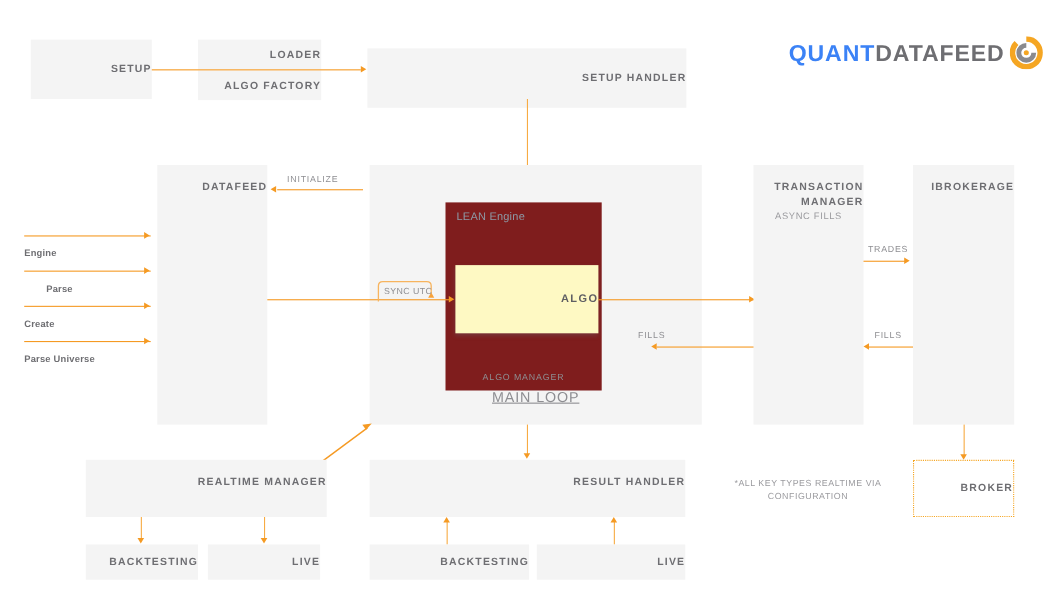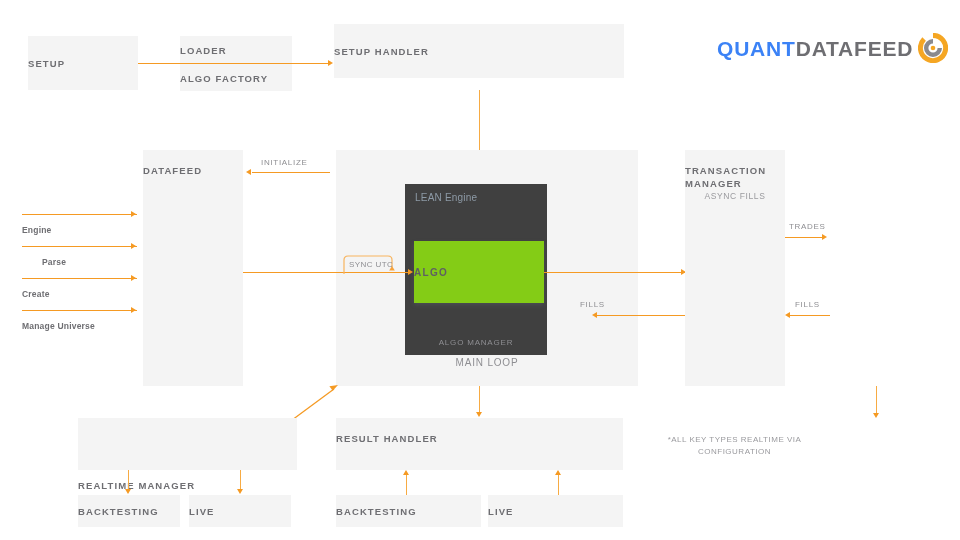--- a/index.html
+++ b/index.html
@@ -21,21 +21,21 @@
   .box {
     position: absolute;
     background: #f4f4f4;
     box-sizing: border-box;
   }
   .box-title {
     font-size: 9.5px;
     font-weight: bold;
     letter-spacing: 1.1px;
     color: #6e6e72;
-    text-align: left;
+    text-align: right;
     line-height: 13px;
     white-space: pre-line;
   }
   .box-sub {
     font-size: 8.5px;
     font-weight: normal;
     letter-spacing: .6px;
     color: #9a9a9e;
     text-align: center;
     line-height: 12px;
@@ -100,21 +100,21 @@
     position: absolute;
     font-size: 8.5px;
     font-weight: bold;
     letter-spacing: .2px;
     color: #6e6e72;
     white-space: nowrap;
   }
   
   #lean-engine-panel {
     position: absolute;
-    background: #404040;
+    background: #7f1d1d;
   }
   #lean-engine-label {
     position: absolute;
     left: 10px;
     top: 8px;
     font-size: 10px;
     color: #8d9aa6;
     letter-spacing: .2px;
   }
   #algo-manager-label {
@@ -123,27 +123,28 @@
     bottom: 8px;
     text-align: center;
     font-size: 8px;
     letter-spacing: .8px;
     color: #8e8e92;
   }
   #main-loop-label {
     position: absolute;
     left: 0; right: 0;
     text-align: center;
-    font-size: 10px;
+    font-size: 13px;
     letter-spacing: .8px;
     color: #8e8e92;
+    text-decoration: underline;
   }
   #algo-box {
     position: absolute;
-    background: #84cc16;
+    background: #fef9c3;
     box-shadow: 0 2px 4px rgba(100,110,130,.28);
   }
   #algo-box .box-title { letter-spacing: 1.3px; color: #5f5f63; font-size: 10px; }
   
   #sync-utc-loop {
     position: absolute;
   }
   #sync-utc-label {
     position: absolute;
     font-size: 8px;
@@ -206,21 +207,21 @@
     <div class="box-title t-mid">SETUP</div>
   </div>
 
   <div class="box" id="loader-box" style="left:180px; top:36px; width:112px; height:27px;">
     <div class="box-title t-mid">LOADER</div>
   </div>
   <div class="box" id="algo-factory-box" style="left:180px; top:64px; width:112px; height:27px;">
     <div class="box-title t-mid">ALGO FACTORY</div>
   </div>
 
-  <div class="box" id="setup-handler-box" style="left:334px; top:24px; width:290px; height:54px;">
+  <div class="box" id="setup-handler-box" style="left:334px; top:44px; width:290px; height:54px;">
     <div class="box-title t-mid">SETUP HANDLER</div>
   </div>
 
   <div class="hline" style="left:138px; top:63px; width:190px;"></div>
   <div class="arrow-r" style="left:328px; top:59.6px;"></div>
 
   <div class="vline" style="left:479px; top:90px; height:158px;"></div>
   <div class="arrow-d" style="left:475.7px; top:243px;"></div>
 
   <div class="box" id="datafeed-box" style="left:143px; top:150px; width:100px; height:236px;">
@@ -259,20 +260,23 @@
   <div class="flow-label" style="left:580px; top:300px;">FILLS</div>
   <div class="hline" style="left:597px; top:315px; width:90px;"></div>
   <div class="arrow-l" style="left:592px; top:311.6px;"></div>
 
   <div class="box" id="transaction-manager-box" style="left:685px; top:150px; width:100px; height:236px;">
     <div class="box-title t-top">TRANSACTION
 MANAGER</div>
     <div class="box-sub" style="position:absolute; left:0; right:0; top:40px;">ASYNC FILLS</div>
   </div>
 
+  <div class="box" id="ibrokerage-box" style="left:830px; top:150px; width:92px; height:236px;">
+    <div class="box-title t-top">IBROKERAGE</div>
+  </div>
 
   <div class="flow-label" style="left:789px; top:222px;">TRADES</div>
   <div class="hline" style="left:785px; top:237px; width:39px;"></div>
   <div class="arrow-r" style="left:822px; top:233.6px;"></div>
 
   <div class="flow-label" style="left:795px; top:300px;">FILLS</div>
   <div class="hline" style="left:790px; top:315px; width:40px;"></div>
   <div class="arrow-l" style="left:785px; top:311.6px;"></div>
 
   <div class="hline" style="left:22px; top:214px; width:115px;"></div>
@@ -282,29 +286,29 @@
   <div class="hline" style="left:22px; top:246px; width:115px;"></div>
   <div class="arrow-r" style="left:131px; top:242.6px;"></div>
   <div class="side-label" style="left:22px; top:257px;margin-left:20px;">Parse</div>
 
   <div class="hline" style="left:22px; top:278px; width:115px;"></div>
   <div class="arrow-r" style="left:131px; top:274.6px;"></div>
   <div class="side-label" style="left:22px; top:289px;">Create</div>
 
   <div class="hline" style="left:22px; top:310px; width:115px;"></div>
   <div class="arrow-r" style="left:131px; top:306.6px;"></div>
-  <div class="side-label" style="left:22px; top:321px;">Manage Universe</div>
+  <div class="side-label" style="left:22px; top:321px;">Parse Universe</div>
 
   <svg style="position:absolute; left:286px; top:381px;" width="54" height="44">
     <line x1="2" y1="42" x2="48" y2="8" stroke="#f59a23" stroke-width="1.3"></line>
     <path d="M52,4 l-8.6,1.2 l3.3,4.5 z" fill="#f59a23"></path>
   </svg>
 
   <div class="box" id="realtime-manager-box" style="left:78px; top:418px; width:219px; height:52px;">
-    <div class="box-title" style="position:absolute; left:0; right:0; top:14px;margin-top:47px;">REALTIME MANAGER</div>
+    <div class="box-title" style="position:absolute; left:0; right:0; top:14px;">REALTIME MANAGER</div>
   </div>
 
   <div class="vline" style="left:479px; top:386px; height:28px;"></div>
   <div class="arrow-d" style="left:475.7px; top:412px;"></div>
 
   <div class="box" id="result-handler-box" style="left:336px; top:418px; width:287px; height:52px;">
     <div class="box-title" style="position:absolute; left:0; right:0; top:14px;">RESULT HANDLER</div>
   </div>
 
   <div class="vline" style="left:128px; top:470px; height:22px;"></div>
@@ -326,17 +330,20 @@
   <div class="box" style="left:336px; top:495px; width:145px; height:32px;">
     <div class="box-title t-mid">BACKTESTING</div>
   </div>
   <div class="box" style="left:488px; top:495px; width:135px; height:32px;">
     <div class="box-title t-mid">LIVE</div>
   </div>
 
   <div class="vline" style="left:876px; top:386px; height:30px;"></div>
   <div class="arrow-d" style="left:872.7px; top:413px;"></div>
 
+  <div id="broker-box" style="left:830px; top:418px; width:92px; height:52px;">
+    <div class="box-title t-mid">BROKER</div>
+  </div>
 
   <div id="config-note" style="left:652px; top:434px; width:165px;">*ALL KEY TYPES REALTIME VIA
 CONFIGURATION</div>
 
 </div>
 
 </body></html>

